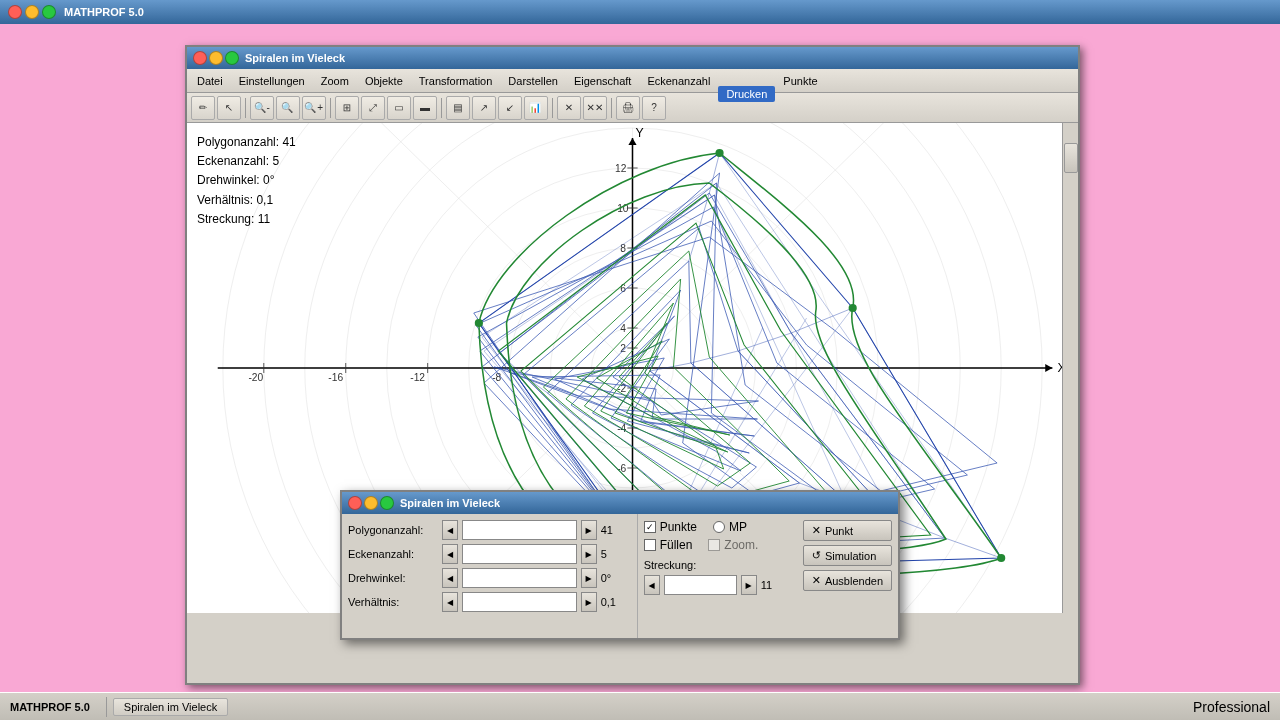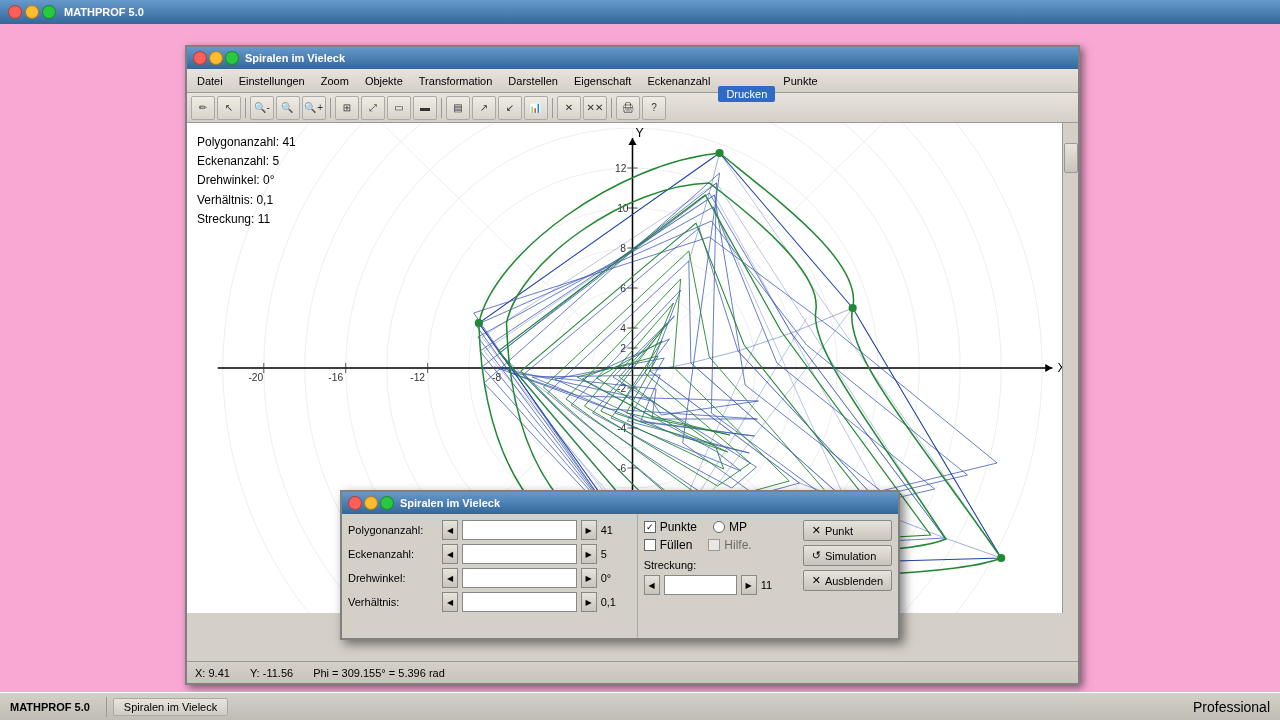--- a/index.html
+++ b/index.html
@@ -600,36 +600,20 @@
           <polygon points="381 254 453 293 530 312 429 290 460 233"></polygon>
         </g>
       </svg>
 
       
       <div class="scrollbar-v" style="position:absolute; right:0; top:0; height:100%;">
         <div class="scrollbar-thumb"></div>
       </div>
     </div>
 
-    <div class="statusbar">
-      <span>
-        <span>X:</span>
-        <span>9.41</span>
-      </span>
-      <span>
-        <span>Y:</span>
-        <span>-11.56</span>
-      </span>
-      <span>
-        <span>Phi =</span>
-        <span>309.155°</span>
-        =
-        <span>5.396 rad</span>
-      </span>
-    </div>
   </div>
 
   <div class="dialog-window">
     <div class="dialog-titlebar">
       <div class="main-titlebar-buttons">
         <div class="title-btn red"></div>
         <div class="title-btn yellow"></div>
         <div class="title-btn green"></div>
       </div>
       <span class="dialog-titlebar-text">Spiralen im Vieleck</span>
@@ -678,21 +662,21 @@
           <span>Punkte</span>
           <div style="width:8px;"></div>
           <div class="radio-btn"></div>
           <span>MP</span>
         </div>
         <div class="check-row">
           <div class="check-box"></div>
           <span>Füllen</span>
           <div style="width:8px;"></div>
           <div class="check-box" style="opacity:0.5;"></div>
-          <span style="opacity:0.5;">Hilfe.</span>
+          <span style="opacity:0.5;">Zoom.</span>
         </div>
         <div style="margin-top: 6px;">
           <span class="streckung-label">Streckung:</span>
           <div class="dialog-row" style="margin-top: 3px;">
             <div class="dialog-arrow-btn">◀</div>
             <div class="dialog-track"></div>
             <div class="dialog-arrow-btn">▶</div>
             <span class="dialog-value">11</span>
           </div>
         </div>

